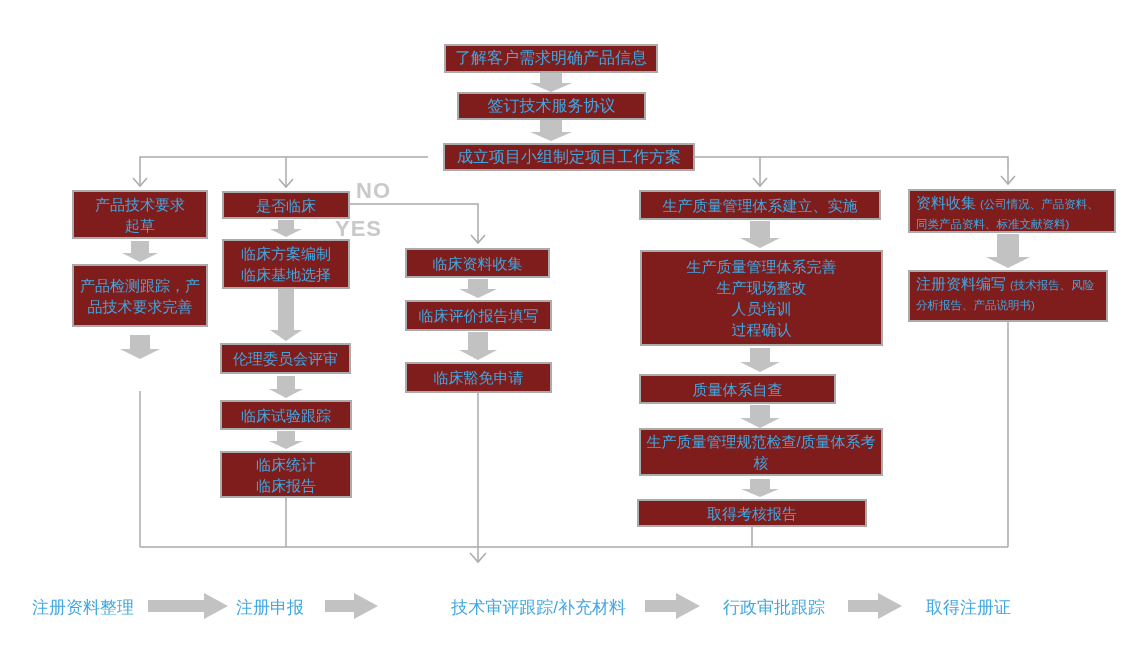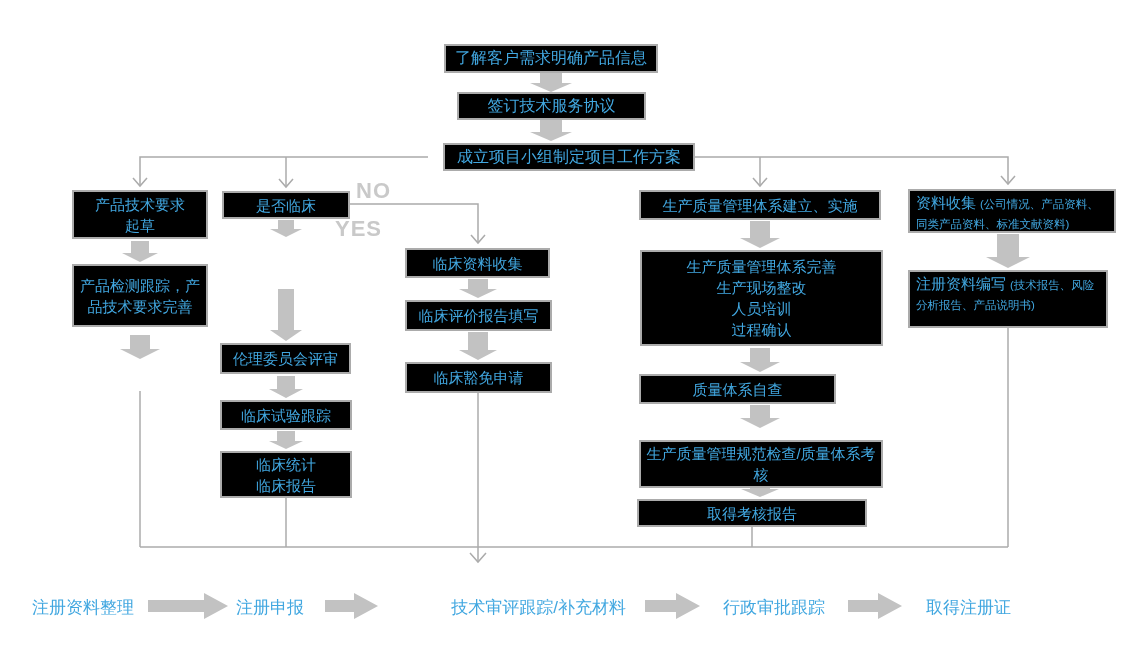--- a/index.html
+++ b/index.html
@@ -2,21 +2,21 @@
 <html><head>
 <meta charset="utf-8">
 <style>
   html,body{margin:0;padding:0;background:#fff;}
   .canvas{
     position:relative;width:1131px;height:665px;background:#ffffff;
     font-family:"Liberation Sans",sans-serif;overflow:hidden;
   }
   svg.connectors{position:absolute;left:0;top:0;width:1131px;height:665px;}
   .box{
-    position:absolute;box-sizing:border-box;border:2px solid #ababab;background:#000000;
+    position:absolute;box-sizing:border-box;border:2px solid #ababab;background:#7f1d1d;
     color:#41a7e0;display:flex;align-items:center;justify-content:center;
     text-align:center;font-size:15px;line-height:1.4;white-space:pre-line;
   }
   .box.big{font-size:16px;}
   .box-mixed{
     display:block;text-align:left;padding:2px 6px;line-height:1.35;white-space:normal;
   }
   .mix-title{font-size:15px;margin-right:4px;}
   .mix-detail{font-size:11.5px;}
   .decision-label{
@@ -86,45 +86,47 @@
 
   <div class="box big" style="left:444px;top:44px;width:214px;height:29px;">了解客户需求明确产品信息</div>
   <div class="box big" style="left:457px;top:92px;width:189px;height:28px;">签订技术服务协议</div>
   <div class="box big" style="left:443px;top:143px;width:252px;height:28px;">成立项目小组制定项目工作方案</div>
 
   <div class="box" style="left:72px;top:190px;width:136px;height:49px;">产品技术要求
 起草</div>
   <div class="box" style="left:72px;top:264px;width:136px;height:63px;">产品检测跟踪，产品技术要求完善</div>
 
   <div class="box" style="left:222px;top:191px;width:128px;height:28px;">是否临床</div>
+  <div class="box" style="left:222px;top:239px;width:128px;height:50px;">临床方案编制
+临床基地选择</div>
   <div class="box" style="left:220px;top:343px;width:131px;height:31px;">伦理委员会评审</div>
   <div class="box" style="left:220px;top:400px;width:132px;height:30px;">临床试验跟踪</div>
   <div class="box" style="left:220px;top:451px;width:132px;height:47px;">临床统计
 临床报告</div>
 
   <div class="decision-label" style="left:356px;top:180px;">NO</div>
   <div class="decision-label" style="left:335px;top:218px;">YES</div>
 
   <div class="box" style="left:405px;top:248px;width:145px;height:30px;">临床资料收集</div>
   <div class="box" style="left:405px;top:300px;width:147px;height:31px;">临床评价报告填写</div>
   <div class="box" style="left:405px;top:362px;width:147px;height:31px;">临床豁免申请</div>
 
   <div class="box" style="left:639px;top:190px;width:242px;height:30px;">生产质量管理体系建立、实施</div>
   <div class="box" style="left:640px;top:250px;width:243px;height:96px;">生产质量管理体系完善
 生产现场整改
 人员培训
 过程确认</div>
   <div class="box" style="left:639px;top:374px;width:197px;height:30px;">质量体系自查</div>
-  <div class="box" style="left:639px;top:440px;width:244px;height:48px;text-align:center;">生产质量管理规范检查/质量体系考核</div>
+  <div class="box" style="left:639px;top:428px;width:244px;height:48px;text-align:center;">生产质量管理规范检查/质量体系考核</div>
   <div class="box" style="left:637px;top:499px;width:230px;height:28px;">取得考核报告</div>
 
   <div class="box box-mixed" style="left:908px;top:189px;width:208px;height:44px;">
     <span class="mix-title">资料收集</span><span class="mix-detail">(公司情况、产品资料、同类产品资料、标准文献资料)</span>
   </div>
-  <div class="box box-mixed" style="left:908px;top:270px;width:200px;height:58px;">
+  <div class="box box-mixed" style="left:908px;top:270px;width:200px;height:52px;">
     <span class="mix-title">注册资料编写</span><span class="mix-detail">(技术报告、风险分析报告、产品说明书)</span>
   </div>
 
   <div class="flow-step" style="left:28px;top:598px;width:106px;">注册资料整理</div>
   <div class="flow-step" style="left:236px;top:598px;width:68px;">注册申报</div>
   <div class="flow-step" style="left:430px;top:598px;width:196px;">技术审评跟踪/补充材料</div>
   <div class="flow-step" style="left:719px;top:598px;width:106px;">行政审批跟踪</div>
   <div class="flow-step" style="left:921px;top:598px;width:90px;">取得注册证</div>
 
 </div>

